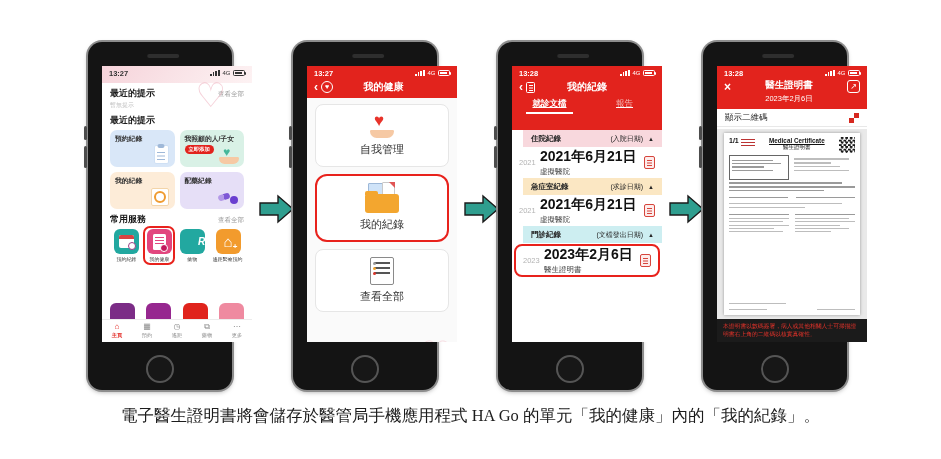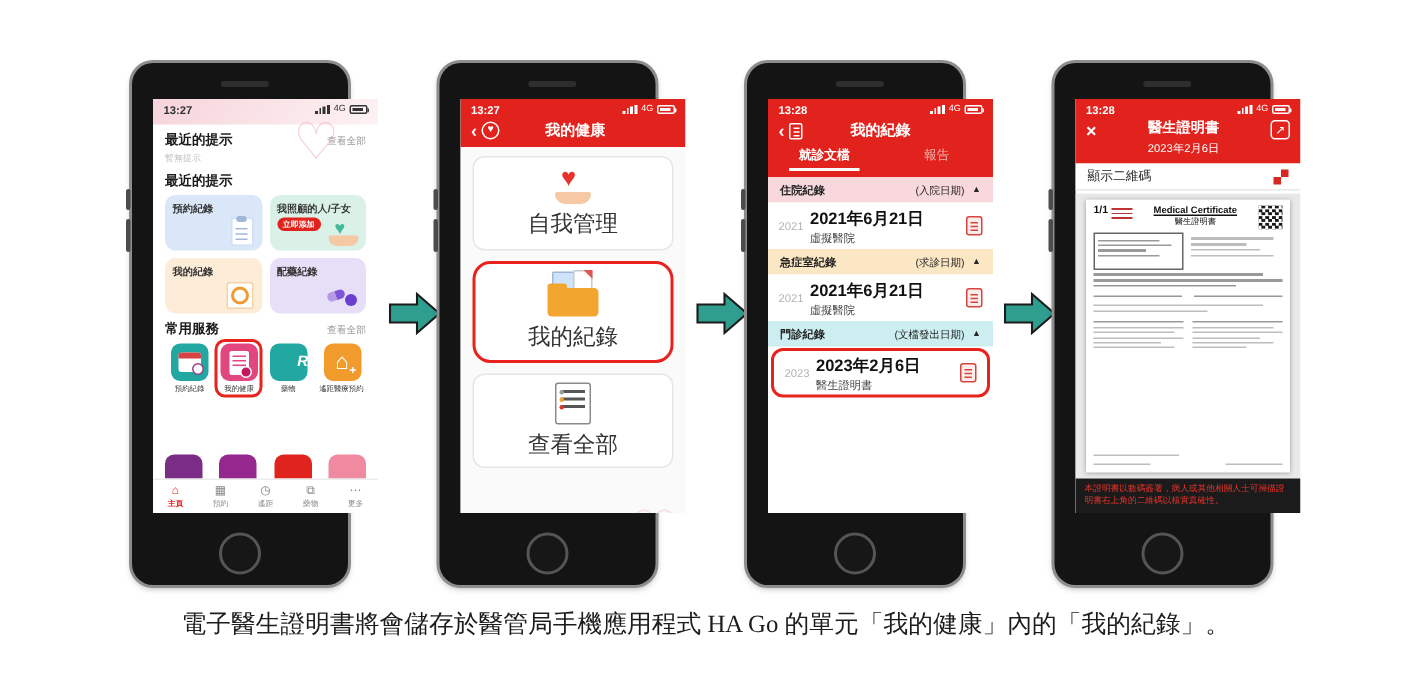--- a/index.html
+++ b/index.html
@@ -151,21 +151,21 @@
   .nav-item .nic { font-size: 8px; line-height: 1; }
   .nav-item .nlb { font-size: 5.2px; margin-top: 1px; }
   .nav-item.active { color: #e2231d; font-weight: bold; }
 
   
   .s2-body { background: #fafafa; height: 100%; padding: 6px 8px; position: relative; }
   .s2-card { background: #fff; border: 1px solid #e6e6e6; border-radius: 8px; height: 63px;
              margin-bottom: 7px; display: flex; flex-direction: column; align-items: center;
              justify-content: center; gap: 4px; position: relative; }
   .s2-card.hl { border: 2.5px solid #e8221c; border-radius: 12px; height: 68px; }
-  .s2-label { font-size: 15px; color: #333; }
+  .s2-label { font-size: 11px; color: #333; }
   .ic-heart-hand { position: relative; width: 26px; height: 24px; }
   .ic-heart-hand .h { position: absolute; left: 5px; top: -2px; font-size: 17px; color: #e8332a; line-height: 1; }
   .ic-heart-hand::after { content:""; position:absolute; bottom:0; left:1px; width:24px; height:8px;
                           background:#f6c9a4; border-radius:2px 2px 10px 10px; }
   .ic-folder { position: relative; width: 34px; height: 24px; margin-top: 4px; }
   .ic-folder::before { content:""; position:absolute; left:3px; top:-6px; width:13px; height:14px;
                        background:#cfe3f8; border:1px solid #9db8d8; border-radius:1px; }
   .ic-folder .p2 { position:absolute; right:4px; top:-7px; width:13px; height:14px;
                    background:#fff; border:1px solid #c9c9c9; border-radius:1px; }
   .ic-folder .p2::after { content:""; position:absolute; right:-1px; top:-1px; width:0; height:0;
@@ -179,34 +179,34 @@
   .ic-info i { display: block; height: 2px; background: #555; margin-bottom: 3.2px; position: relative; }
   .ic-info i::before { content:""; position:absolute; left:-1px; top:-0.5px; width:3px; height:3px;
                        border-radius:50%; }
   .ic-info i:nth-child(1)::before { background:#9a9a9a; }
   .ic-info i:nth-child(2)::before { background:#f0a a; }
   .ic-info i:nth-child(2)::before { background:#f0a32f; }
   .ic-info i:nth-child(3)::before { background:#d9362c; }
   .s2-wm { position: absolute; right: 4px; bottom: 0px; font-size: 38px; color: #f7dde2; line-height: 1; }
 
   
-  .tabs { display: flex; padding-bottom: 4px; }
+  .tabs { display: flex; padding-bottom: 16px; text-decoration: underline; }
   .tab { flex: 1; text-align: center; font-size: 8.5px; padding-bottom: 4px; color: #f2b3af; }
   .tab.active { color: #fff; font-weight: bold; position: relative; }
   .tab.active::after { content:""; position:absolute; left:14px; right:14px; bottom:0; height:2px;
                        background:#fff; }
   .sec-head { display: flex; align-items: center; padding: 0 8px; height: 17px;
-              font-size: 7.5px; font-weight: bold; color: #262626; }
+              font-size: 7.5px; font-weight: bold; color: #262626; margin-left: 11px; }
   .sec-date { margin-left: auto; font-weight: normal; font-size: 7px; }
   .sec-tri { font-size: 6px; margin-left: 5px; }
   .sh-pink { background: #f8d8dd; } .sh-tan { background: #fbe7c3; } .sh-cyan { background: #cdeef1; }
   .rec-row { display: flex; align-items: center; padding: 0 7px; height: 31px; background: #fff; }
   .rec-year { font-size: 7.5px; color: #b3b3b3; width: 17px; }
   .rec-main { margin-left: 4px; }
-  .rec-date { font-size: 11px; font-weight: bold; color: #111; }
+  .rec-date { font-size: 14px; font-weight: bold; color: #111; }
   .rec-place { font-size: 7.5px; color: #444; margin-top: 1px; }
   .rec-doc { margin-left: auto; width: 11px; height: 13px; background: #fdeceb;
              border: 1.2px solid #d6453c; border-radius: 2px; position: relative; }
   .rec-doc::before { content:""; position:absolute; left:2px; right:2px; top:2.5px; height:1px;
                      background:#d6453c; box-shadow: 0 2.5px 0 #d6453c, 0 5px 0 #d6453c; }
   .rec-row.hl { border: 2.5px solid #e8221c; border-radius: 8px; margin: 1px 2px; height: 33px; }
 
   
   .p4-titlerow { display: flex; align-items: flex-start; padding: 0 7px 5px; }
   .close-ic { font-size: 12px; font-weight: bold; line-height: 1; margin-top: 2px; }

